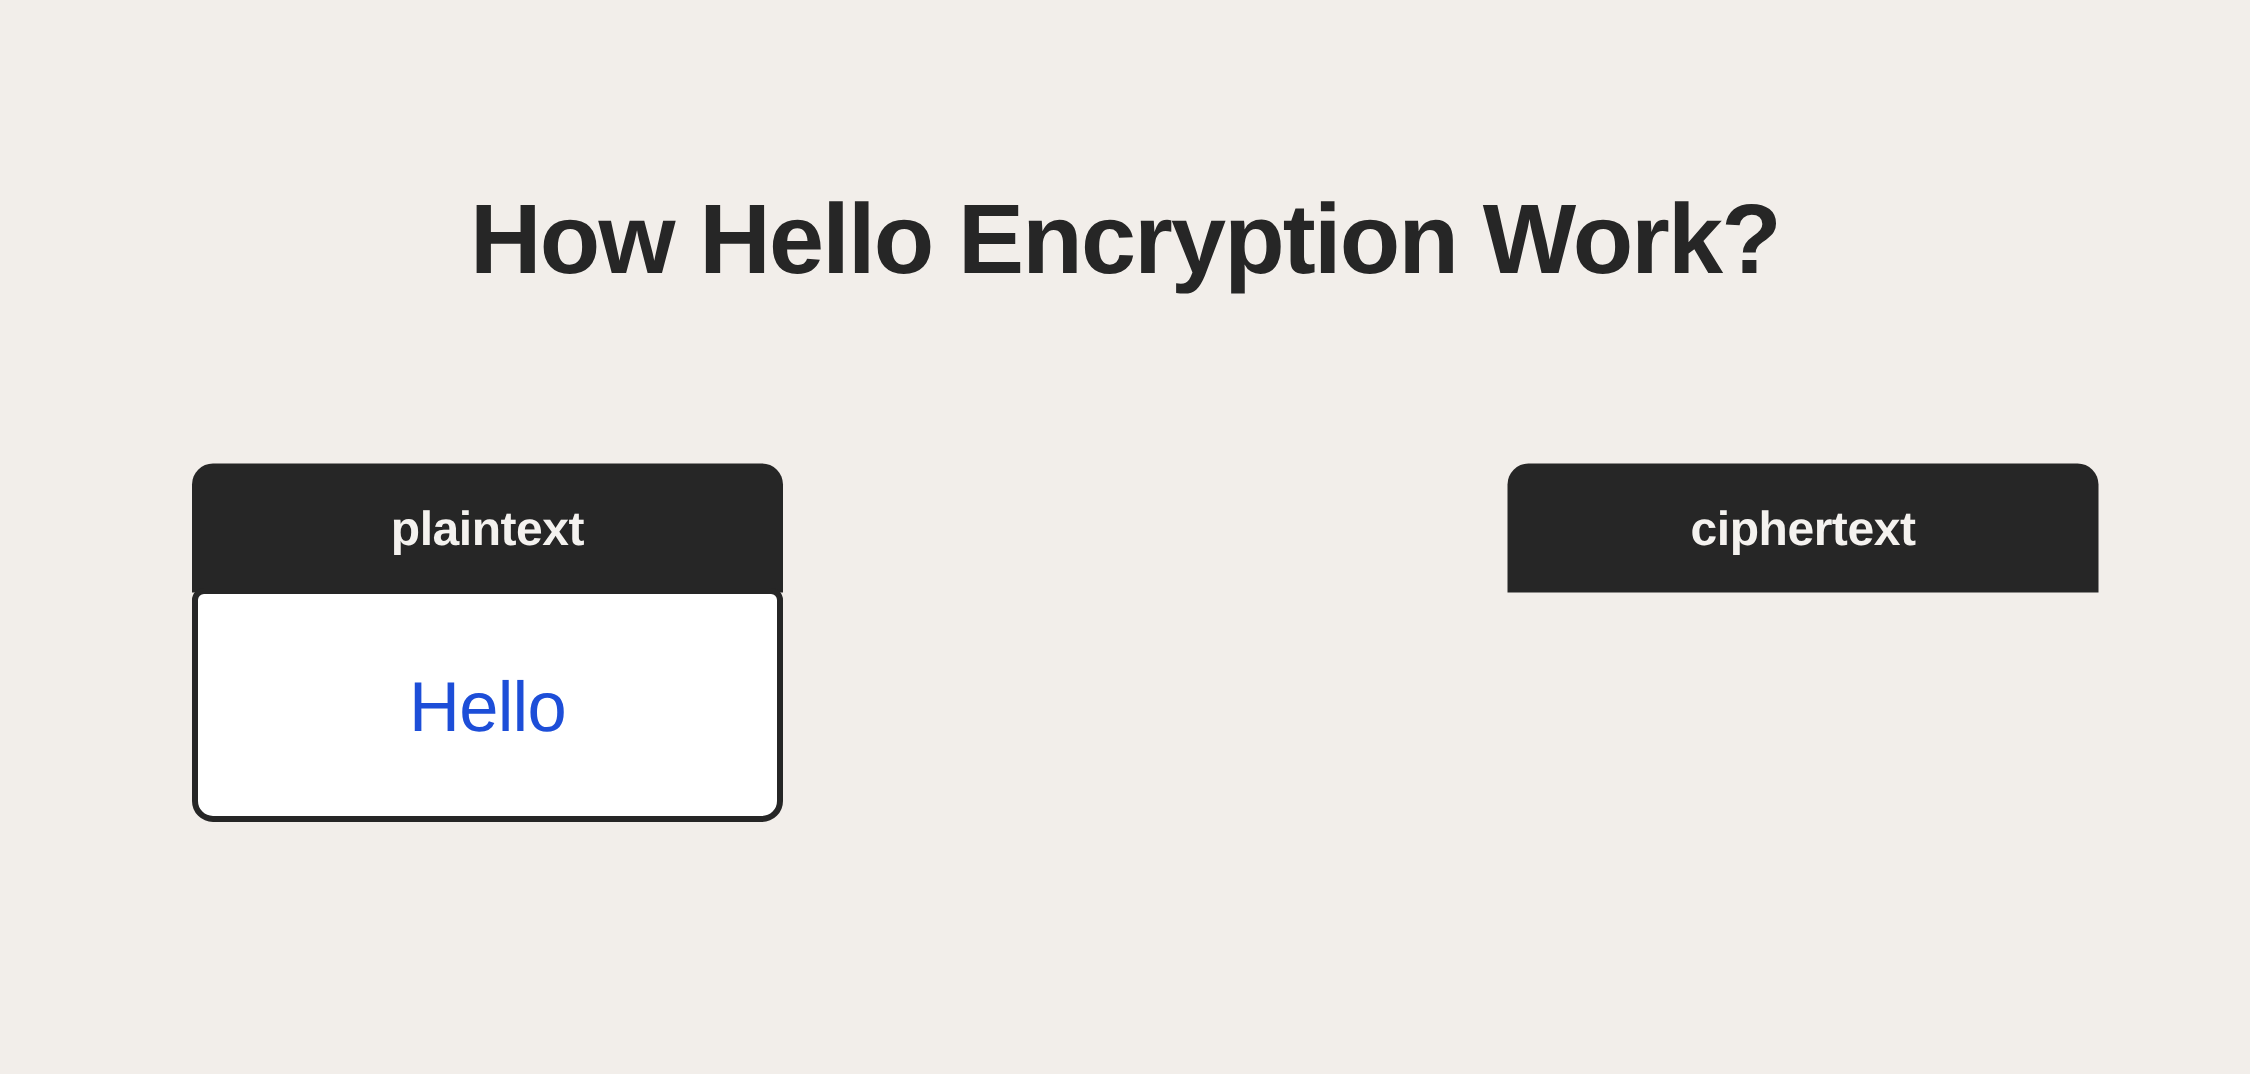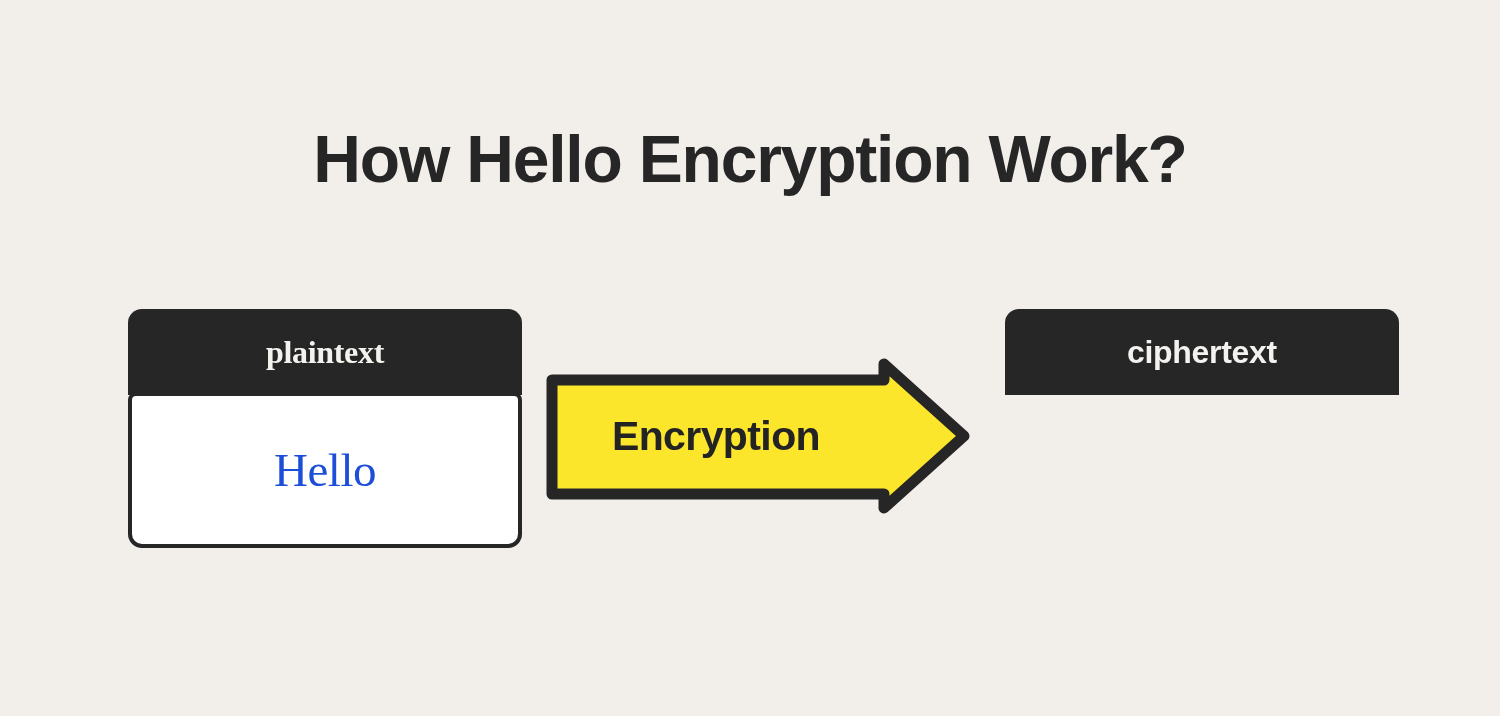--- a/index.html
+++ b/index.html
@@ -37,21 +37,21 @@
     white-space: nowrap;
   }
 
   
   .text-box {
     position: absolute;
     top: 309px;
     width: 394px;
     height: 239px;
   }
-  .text-box.left  { left: 128px; font-family: Liberation Serif, serif; }
+  .text-box.left  { left: 128px; }
   .text-box.right { left: 977px; margin-left: 28px; }
 
   .box-header {
     position: absolute;
     left: 0;
     top: 0;
     width: 100%;
     height: 86px;
     box-sizing: border-box;
     background: #262626;
@@ -133,33 +133,20 @@
 
   <div class="text-box left">
     <div class="box-header">
       <span class="box-header-label">plaintext</span>
     </div>
     <div class="box-body">
       <span class="box-body-value">Hello</span>
     </div>
   </div>
 
-  <div class="arrow-wrap">
-    <svg width="436" height="168" viewBox="0 0 436 168">
-      <path d="M 12 28
-               L 344 28
-               L 344 12
-               L 424 84
-               L 344 156
-               L 344 142
-               L 12 142
-               Z" fill="#FCE62C" stroke="#262626" stroke-width="11" stroke-linejoin="round" stroke-linecap="round"></path>
-    </svg>
-    <div class="arrow-label">Encryption</div>
-  </div>
 
   <div class="text-box right">
     <div class="box-header">
       <span class="box-header-label">ciphertext</span>
     </div>
   </div>
 
 </div>
 
 </body></html>

